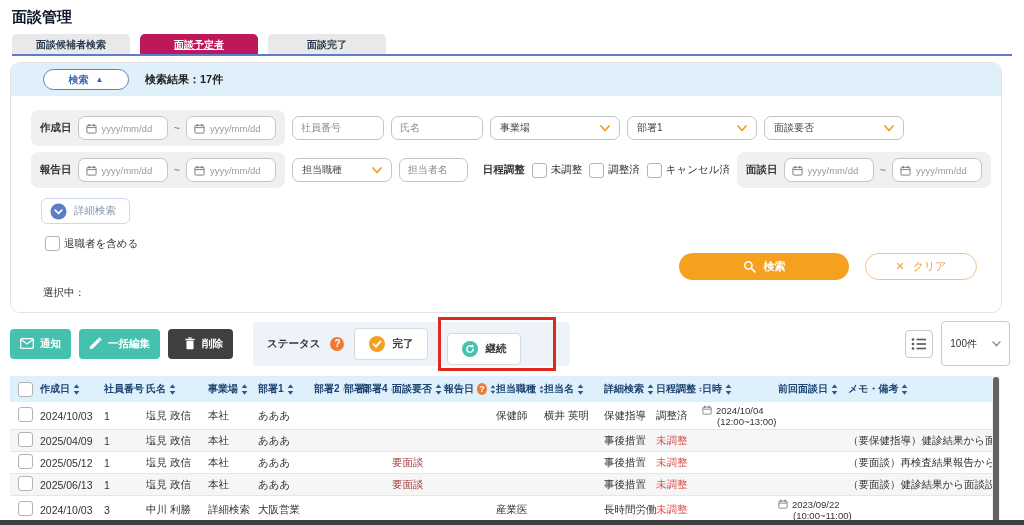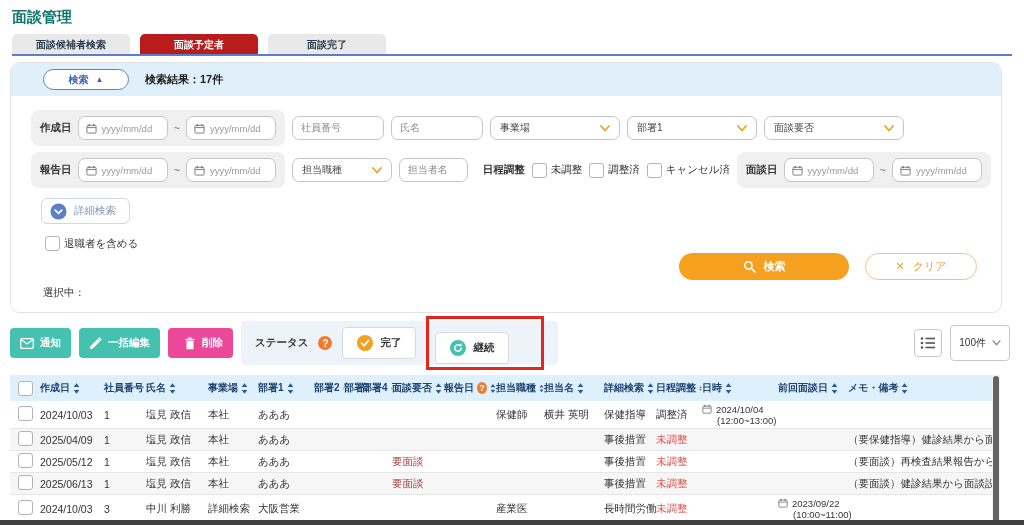--- a/index.html
+++ b/index.html
@@ -1,25 +1,25 @@
 <!DOCTYPE html>
 <html><head>
 <meta charset="utf-8">
 <style>
   * { box-sizing: border-box; margin: 0; padding: 0; }
   html,body { width:1024px; height:525px; overflow:hidden; background:#fff;
     font-family:"Liberation Sans","DejaVu Sans",sans-serif; color:#333; }
   .page { position:relative; width:1024px; height:525px; }
 
   
-  .page-title { font-size:15px; font-weight:bold; color:#0f766e; padding:8px 0 7px 12px; }
+  .page-title { font-size:15px; font-weight:bold; color:#0f172a; padding:8px 0 7px 12px; }
   .tabs { display:flex; gap:10px; margin-left:12px; border-bottom:2px solid #5b7fc7; width:1000px; }
   .tab { width:118px; height:20px; line-height:21px; text-align:center; font-size:10px; font-weight:bold;
          background:#e9e9e9; color:#2b3c52; border-radius:5px 5px 0 0; cursor:pointer; }
-  .tab.active { background:#b91c1c; color:#fff; }
+  .tab.active { background:#be185d; color:#fff;text-decoration:underline; }
 
   
   .panel { margin:6px 14px 0 10px; border:1px solid #e2e2e2; border-radius:10px; width:992px; overflow:hidden; }
   .panel-head { height:33px; background:#e0f0fb; display:flex; align-items:center; gap:16px; padding-left:32px; }
   .pill-toggle { display:flex; align-items:center; justify-content:center; gap:7px; width:86px; height:21px;
       background:#fff; border:1px solid #5b7fc7; border-radius:11px; color:#3b66b0; font-size:10px; font-weight:bold; cursor:pointer; }
   .pill-toggle .tri { font-size:8px; color:#3b66b0; }
   .result { font-size:11px; font-weight:bold; color:#222; }
   .panel-body { padding:8px 10px 6px 20px; background:#fff; }
   .frow { display:flex; align-items:center; gap:7px; margin-top:6px; }
@@ -47,33 +47,33 @@
       background:#f5a11f; border:none; border-radius:14px; color:#fff; font-size:11px; font-weight:bold; cursor:pointer; }
   .btn-clear { display:flex; align-items:center; justify-content:center; gap:8px; width:112px; height:27px;
       background:#fff; border:1px solid #f3c188; border-radius:14px; color:#ef9d33; font-size:11px; cursor:pointer; }
   .xmark { font-size:11px; }
   .selected-row { margin:6px 0 6px 12px; font-size:10.5px; color:#333; }
 
   
   .toolbar { display:flex; align-items:center; margin:8px 14px 0 10px; }
   .tbtn { display:flex; align-items:center; justify-content:center; gap:6px; height:30px; padding:0 10px;
       border:none; border-radius:4px; color:#fff; font-size:10.5px; font-weight:bold; cursor:pointer; margin-right:8px; }
-  .teal { background:#45c1b0; } .gray { background:#ec4899;padding-left:16px; }
+  .teal { background:#45c1b0; } .gray { background:#404040;padding-left:16px; }
   .status-panel { display:flex; align-items:center; gap:10px; background:#edf3f9; border-radius:4px;
-      padding:5px 14px 5px 14px; height:44px; }
+      padding:5px 14px 5px 14px; margin-left:12px; height:44px; }
   .status-label { font-size:10.5px; font-weight:bold; color:#333; }
   .qicon { display:inline-flex; align-items:center; justify-content:center; width:14px; height:14px; border-radius:50%;
       background:#ef7b30; color:#fff; font-size:10px; font-weight:bold; }
   .status-btn { display:flex; align-items:center; justify-content:center; gap:7px; height:32px; padding:0 14px;
       background:#fff; border:1px solid #d9d9d9; border-radius:4px; font-size:10.5px; font-weight:bold; color:#333; cursor:pointer; }
   .ann-box { display:inline-block; border:3px solid #e0281e; padding:13px 32px 3px 6px; }
   .tb-right { margin-left:auto; display:flex; align-items:center; gap:8px; }
   .icon-btn { display:flex; align-items:center; justify-content:center; width:28px; height:28px;
       background:#fff; border:1px solid #c9c9c9; border-radius:4px; cursor:pointer; }
-  .psize { display:flex; align-items:center; gap:6px; height:36px; padding:0 8px; background:#fff;
+  .psize { display:flex; align-items:center; gap:15px; height:45px; padding:0 8px; background:#fff;
       border:1px solid #c9c9c9; border-radius:4px; font-size:10px; color:#333; cursor:pointer; }
 
   
   .table-wrap { position:relative; margin:10px 14px 0 10px; width:990px; height:181px; overflow:hidden; }
   .thead { display:flex; align-items:center; background:#dff0fd; height:26px; width:1060px; }
   .th { display:flex; align-items:center; gap:3px; font-size:10px; font-weight:bold; color:#1d4370; white-space:nowrap; }
   .tr { display:flex; align-items:center; border-bottom:1px solid #e6e6e6; width:1060px; background:#fff; }
   .tr.alt { background:#f6f6f6; }
   .tr.selected { background:#eaf3fb; }
   .h28{height:28px}.h22{height:22px}.h30{height:30px}

